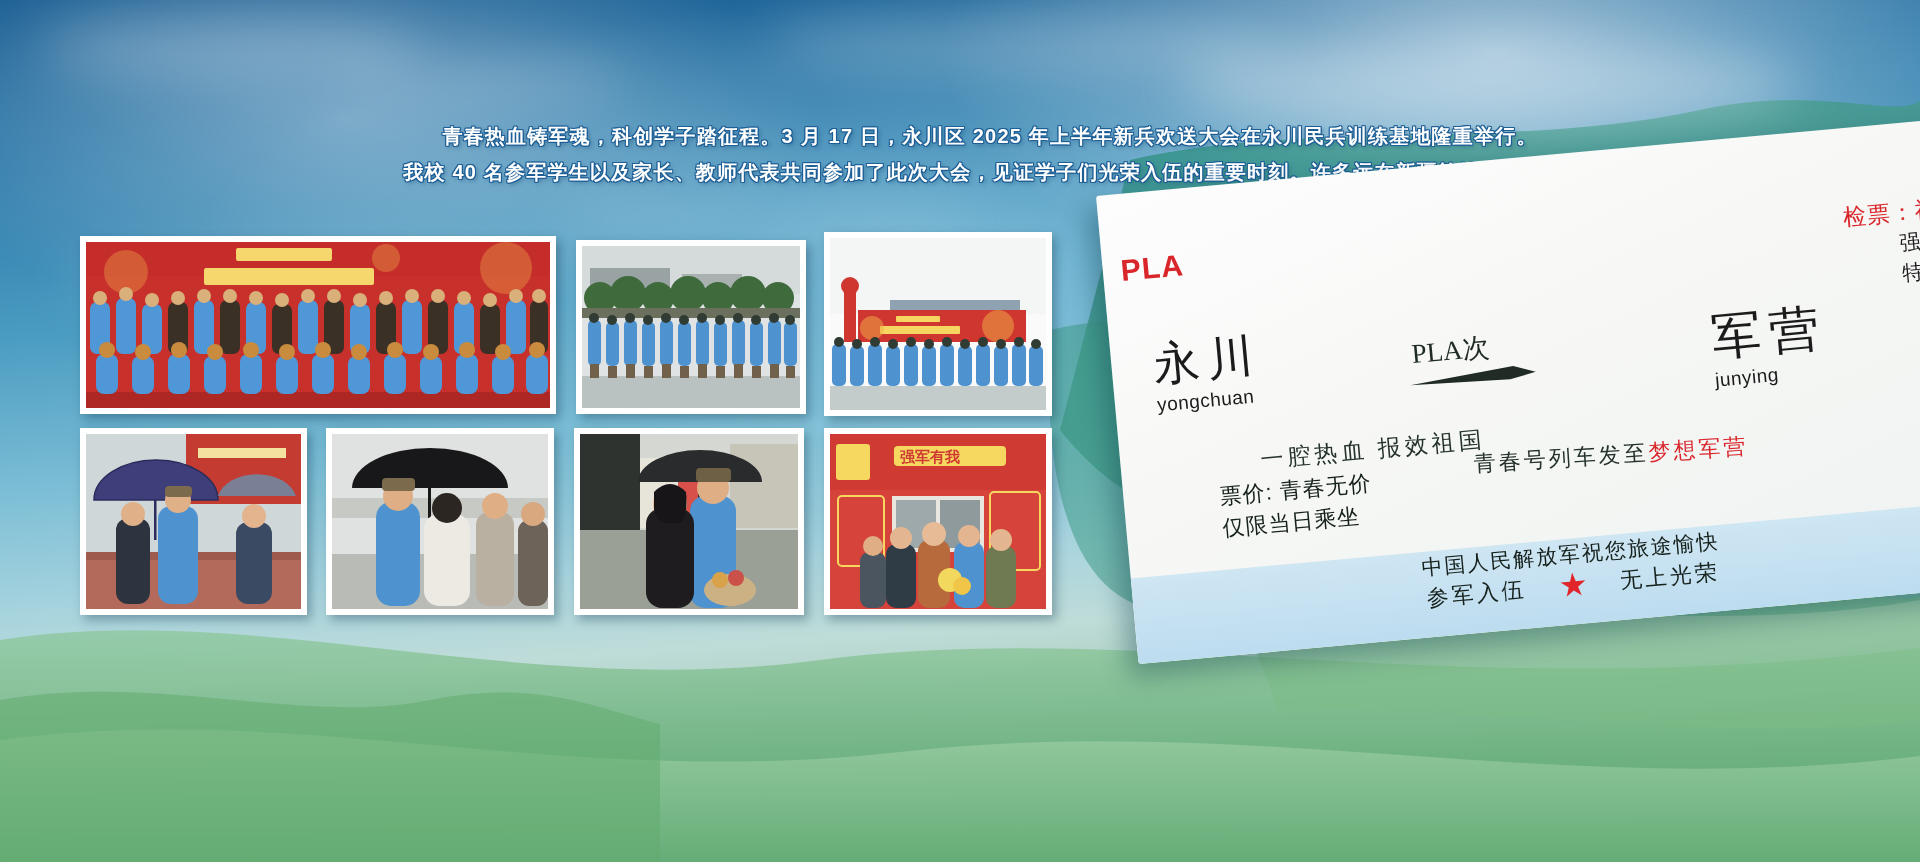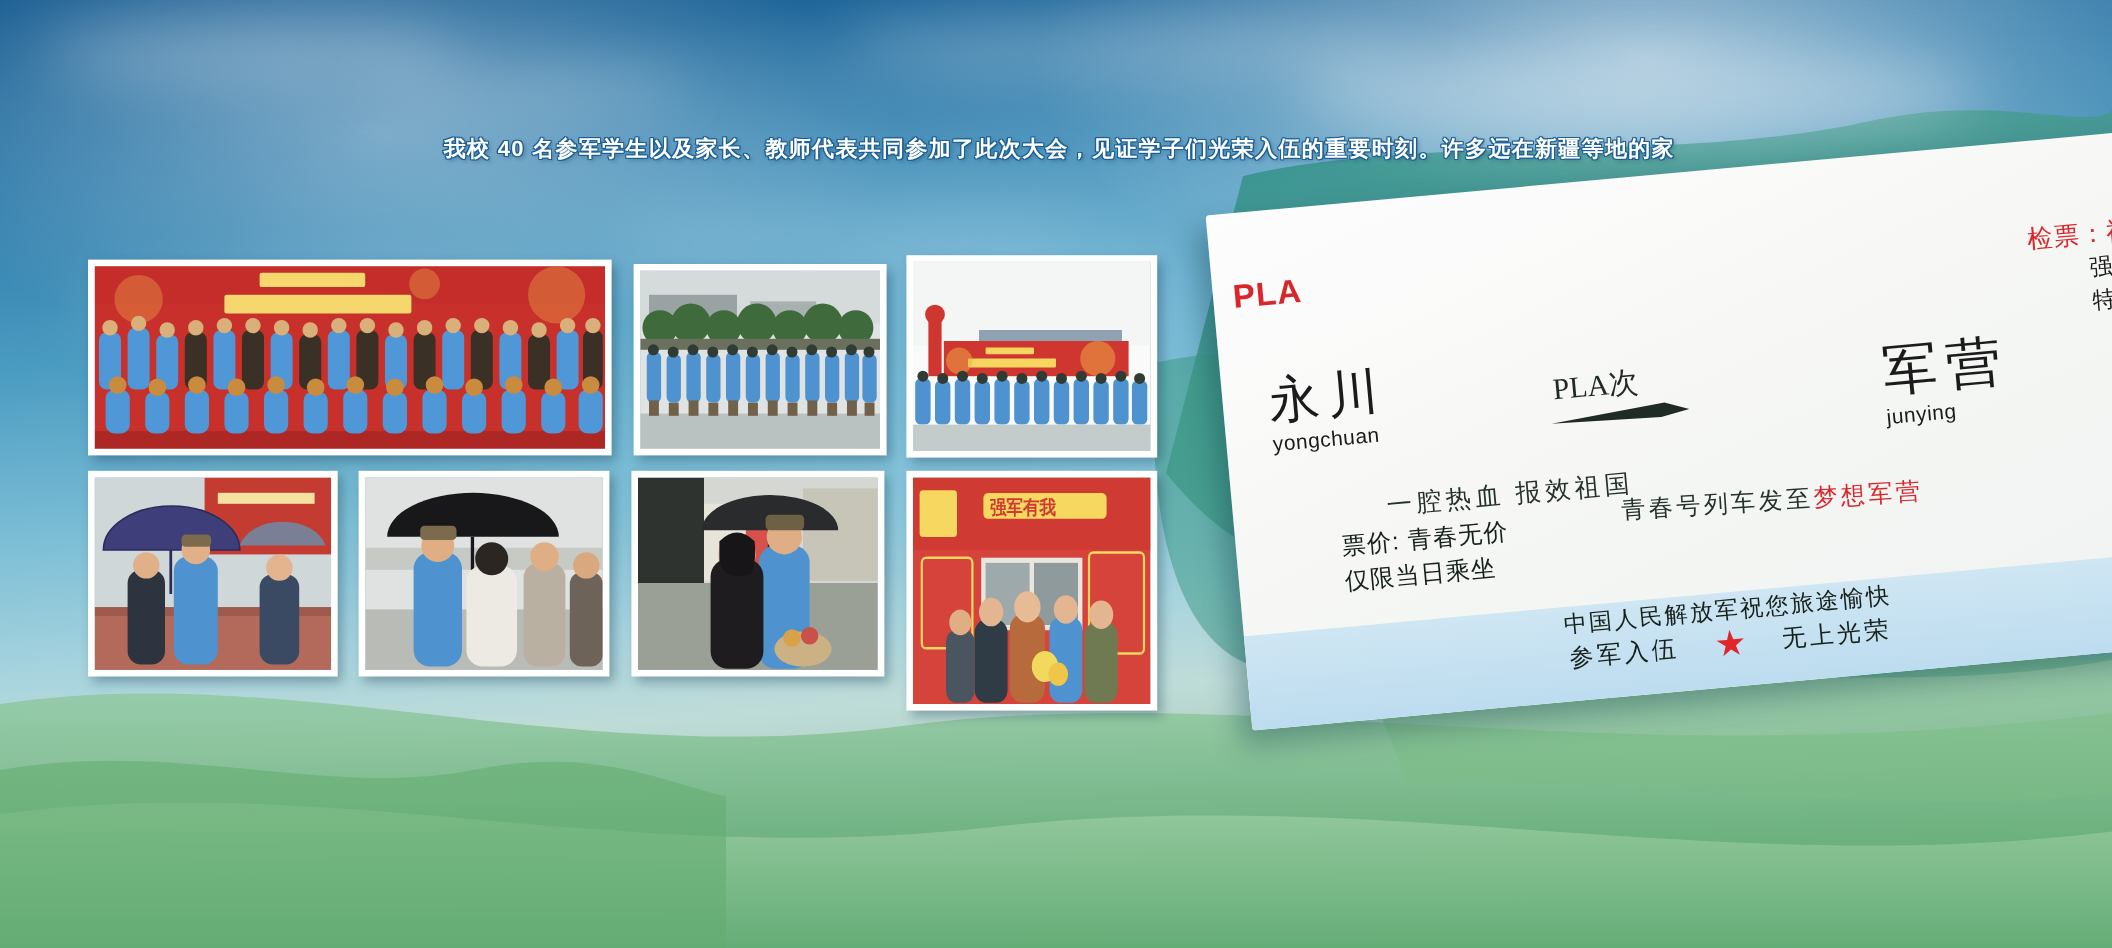--- a/index.html
+++ b/index.html
@@ -201,20 +201,21 @@
 
   <div class="cloud" style="left:40px;  top:18px;  width:380px; height:60px;  opacity:.45;"></div>
   <div class="cloud" style="left:330px; top:56px;  width:300px; height:44px;  opacity:.32;"></div>
   <div class="cloud" style="left:760px; top:10px;  width:520px; height:70px;  opacity:.40;"></div>
   <div class="cloud" style="left:1180px;top:40px;  width:620px; height:90px;  opacity:.55;"></div>
   <div class="cloud" style="left:60px;  top:250px; width:480px; height:70px;  opacity:.22;"></div>
   <div class="cloud" style="left:560px; top:190px; width:420px; height:58px;  opacity:.20;"></div>
 </div>
 
 <div id="headline">
+  <span class="ln l1">青春热血铸军魂，科创学子踏征程。3 月 17 日，永川区 2025 年上半年新兵欢送大会在永川民兵训练基地隆重举行。</span>
   <span class="ln l2">我校 40 名参军学生以及家长、教师代表共同参加了此次大会，见证学子们光荣入伍的重要时刻。许多远在新疆等地的家</span>
 </div>
 
 <div id="photo-grid">
 
   <div class="photo" style="left:80px; top:236px; width:476px; height:178px;">
     <div class="inner">
       <svg width="100%" height="100%" viewBox="0 0 464 166" preserveAspectRatio="none">
         <rect width="464" height="166" fill="#c8302c"></rect>
         <rect y="0" width="464" height="34" fill="#c42d2a"></rect>
@@ -485,21 +486,21 @@
         <rect x="66" y="74" width="48" height="100" rx="16" fill="#1e1c1e"></rect>
         <circle cx="90" cy="70" r="17" fill="#e9c0a0"></circle>
         <path d="M74,58 q16,-16 32,0 q2,22 -4,30 q-24,6 -28,-12 Z" fill="#171517"></path>
         <ellipse cx="150" cy="156" rx="26" ry="16" fill="#cbb184"></ellipse>
         <circle cx="140" cy="146" r="8" fill="#d8a24a"></circle>
         <circle cx="156" cy="144" r="8" fill="#c9514a"></circle>
       </svg>
     </div>
   </div>
 
-  <div class="photo" style="left:824px; top:428px; width:228px; height:218px;">
+  <div class="photo" style="left:824px; top:428px; width:228px; height:187px;">
     <div class="inner">
       <svg width="100%" height="100%" viewBox="0 0 216 175" preserveAspectRatio="none">
         <rect width="216" height="175" fill="#d6433a"></rect>
         <rect x="0" y="0" width="216" height="56" fill="#cf3a33"></rect>
         <g fill="#f6d75f">
           <rect x="64" y="12" width="112" height="20" rx="4"></rect>
           <rect x="6" y="10" width="34" height="36" rx="3"></rect>
         </g>
         <text x="70" y="28" font-size="15" font-weight="bold" fill="#cf3a33" font-family="sans-serif">强军有我</text>
         <g stroke="#f6d75f" stroke-width="2" fill="none">

